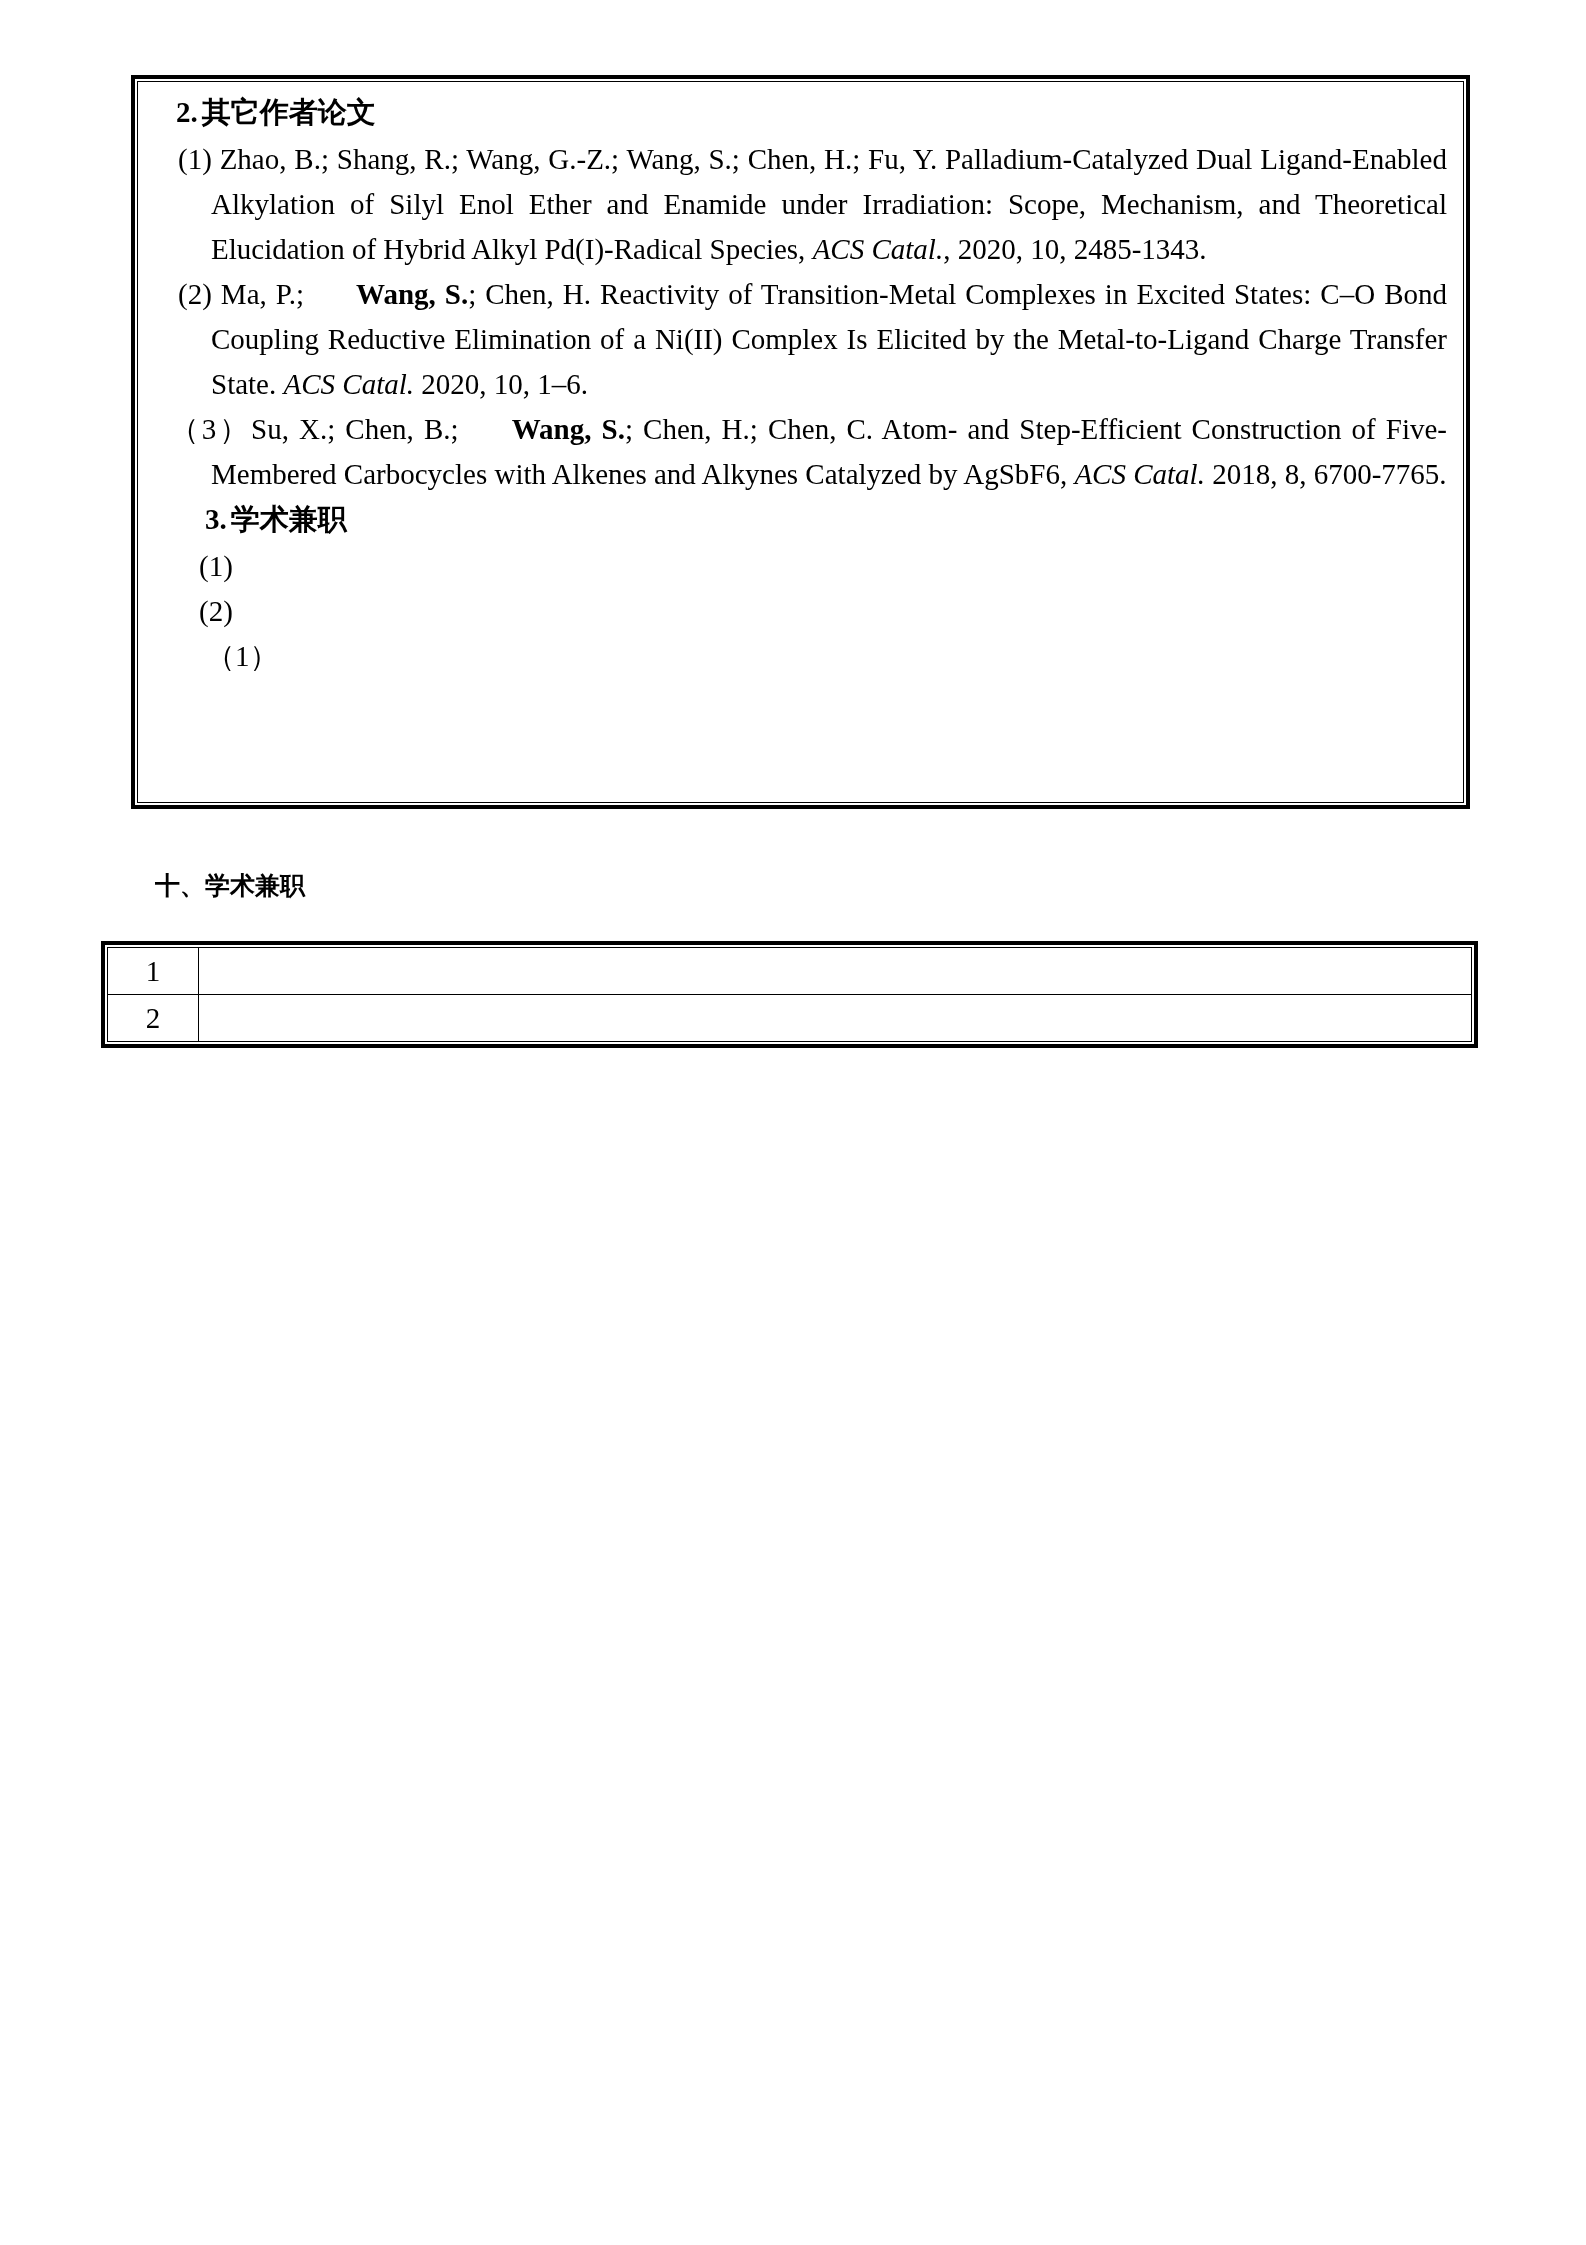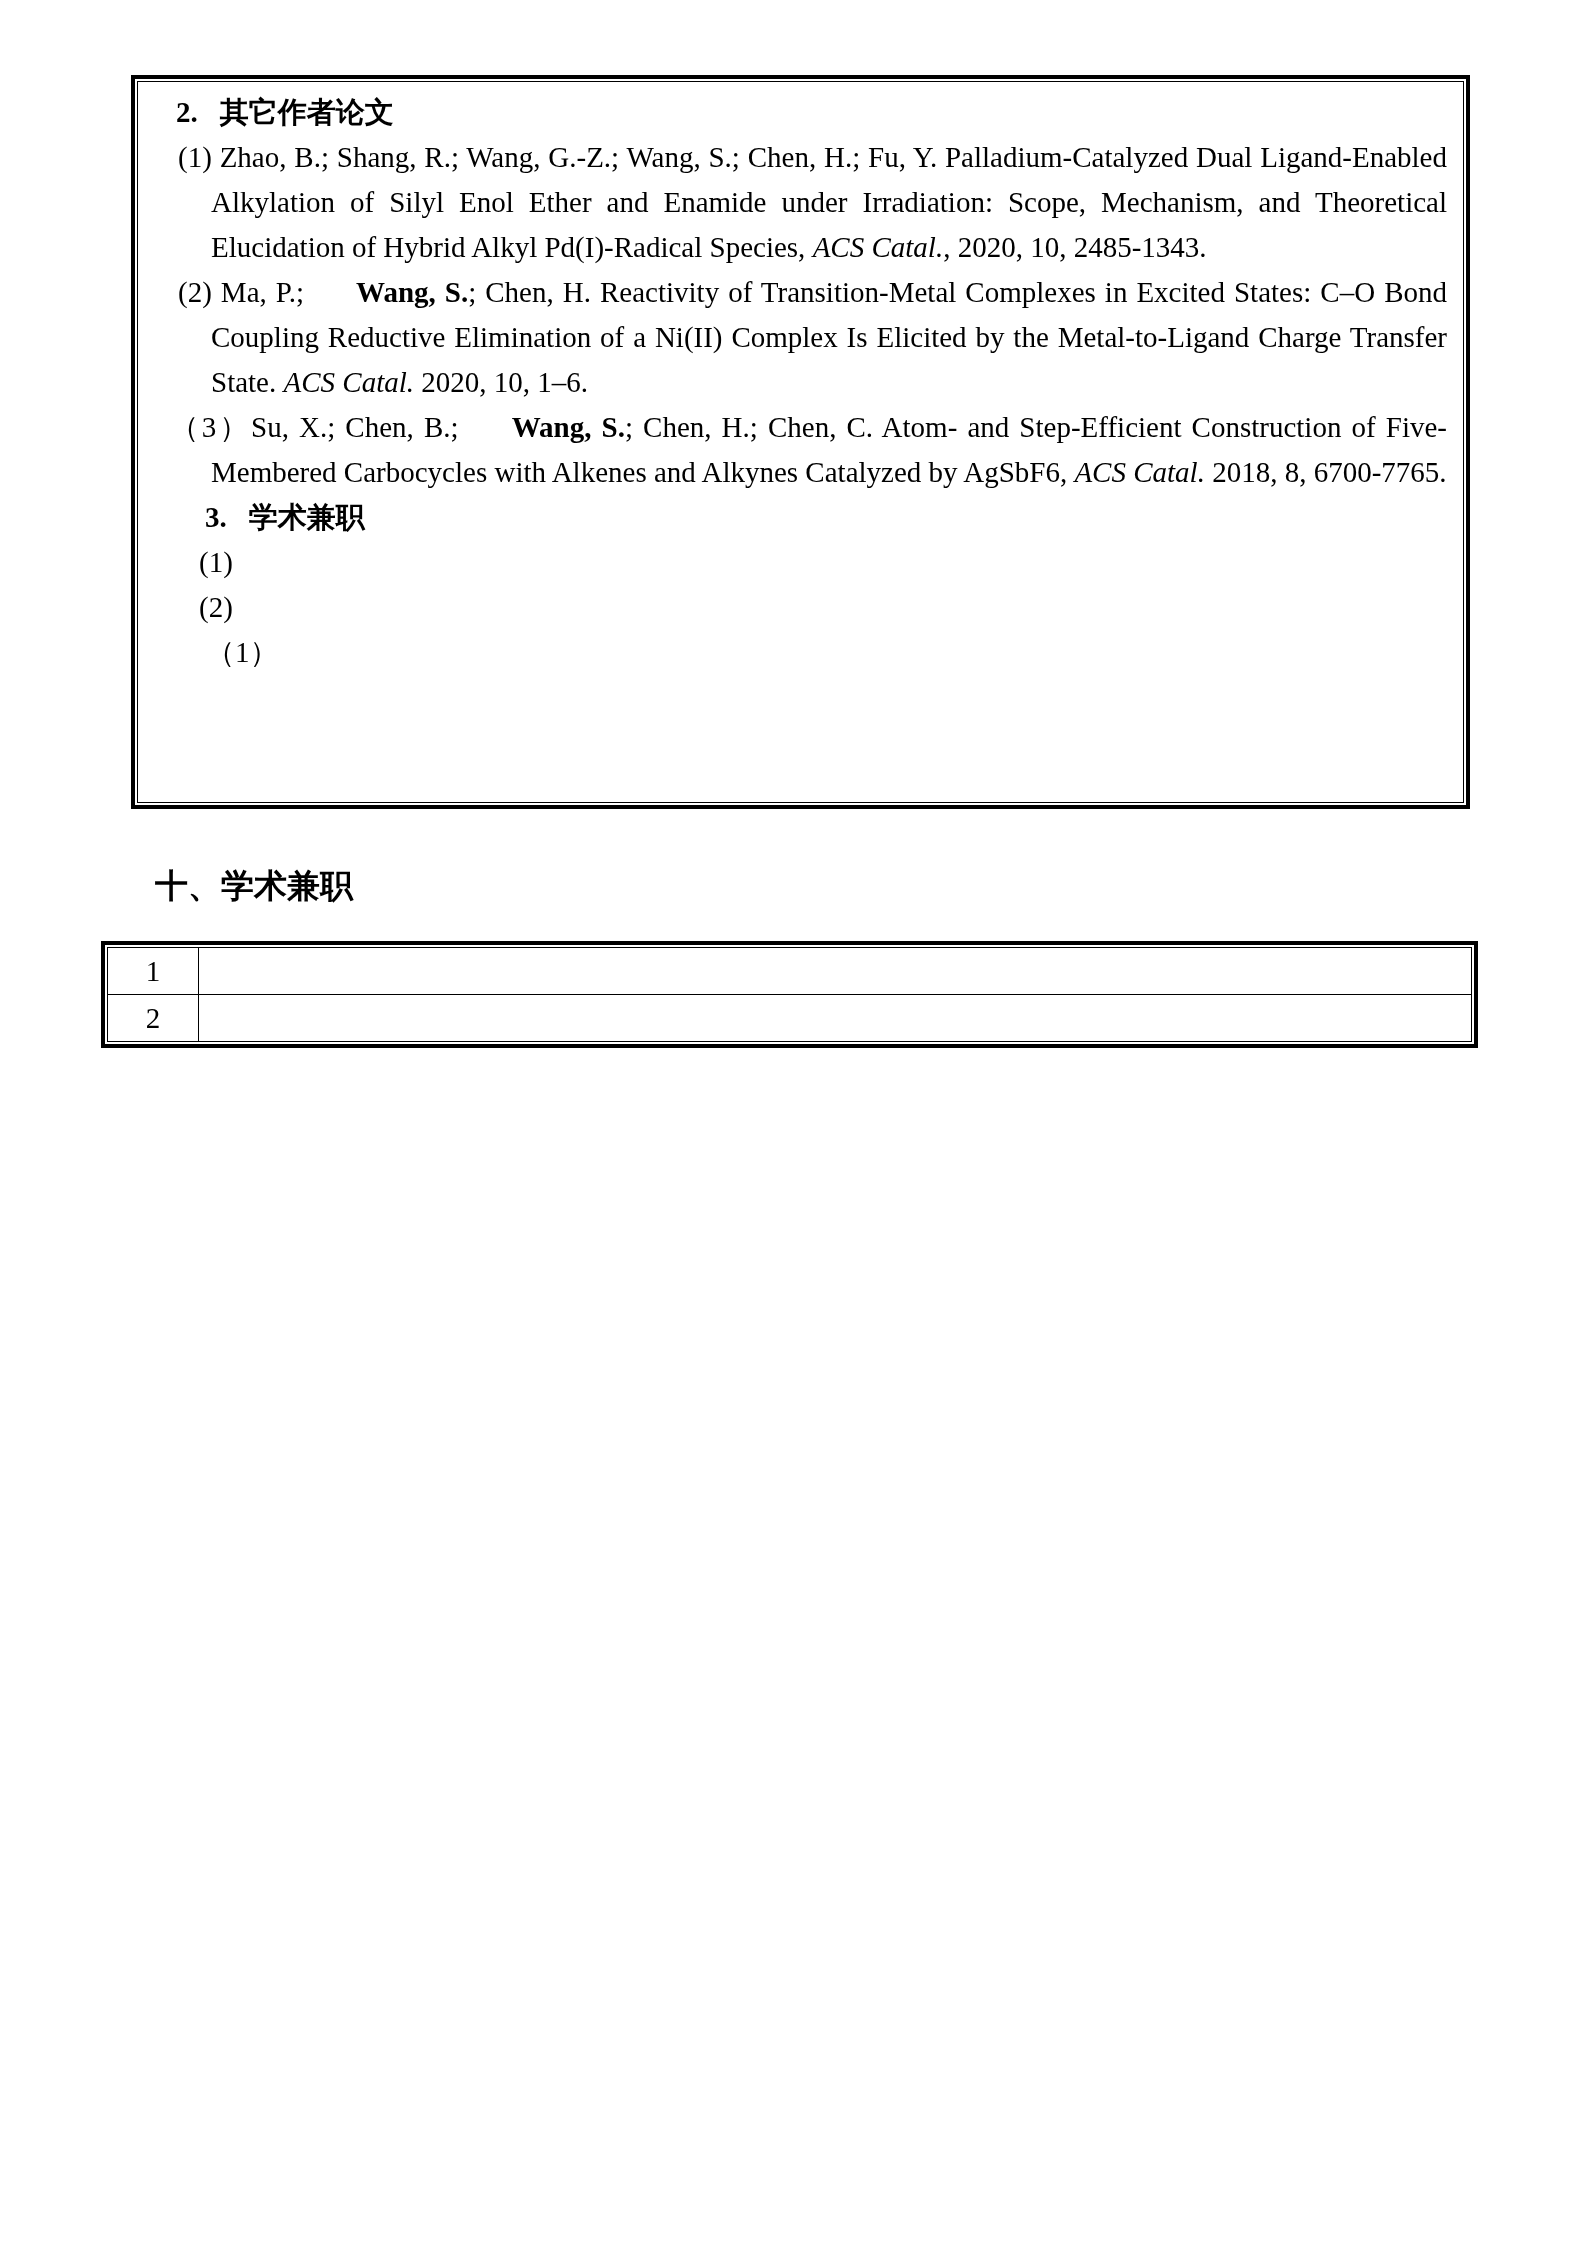--- a/index.html
+++ b/index.html
@@ -22,39 +22,39 @@
     border: 1px solid #000;
     width: 100%; height: 100%;
     box-sizing: border-box;
     padding: 8px 16px 0 0;
     overflow: hidden;
     font-size: 29px; line-height: 45px;
   }
 
   .sec-heading { font-weight: bold; margin-left: 38px; }
   .sec-heading.indent2 { margin-left: 67px; }
-  .sec-title { margin-left: 22px; }
+  .sec-title { margin-left: 4px; font-family: Liberation Mono, monospace; }
 
   .ref {
     text-align: justify;
     padding-left: 73px;
     text-indent: -33px;
     margin: 0;
   }
   .ref.fullwidth-marker { text-indent: -41px; }
   .ref .b { font-weight: bold; margin-left: 43px; }
   .ref .i { font-style: italic; }
 
   .list-item { margin-left: 61px; }
   .list-item.indent2 { margin-left: 68px; }
 
   
   .h10 {
     position: absolute; left: 155px; top: 866px;
-    font-size: 33px; font-weight: bold;
+    font-size: 25px; font-weight: bold;
     line-height: 40px;
     text-align: right;
   }
 
   
   .postable {
     position: absolute; left: 101px; top: 941px;
     width: 1377px; height: 107px;
     border: 4px solid #000; padding: 2px;
     box-sizing: border-box;

